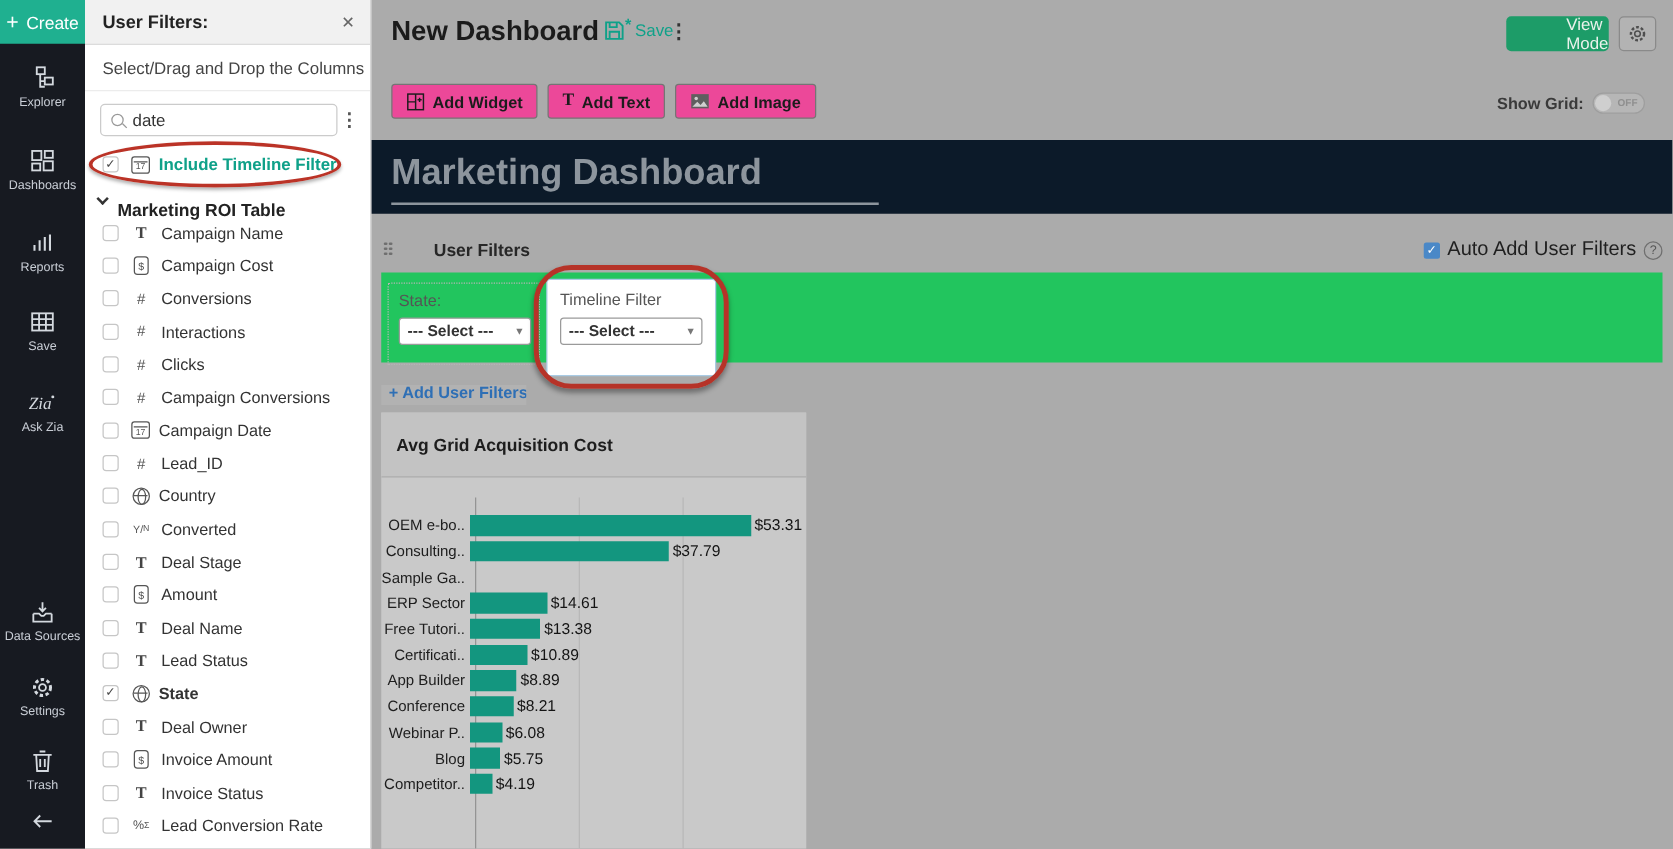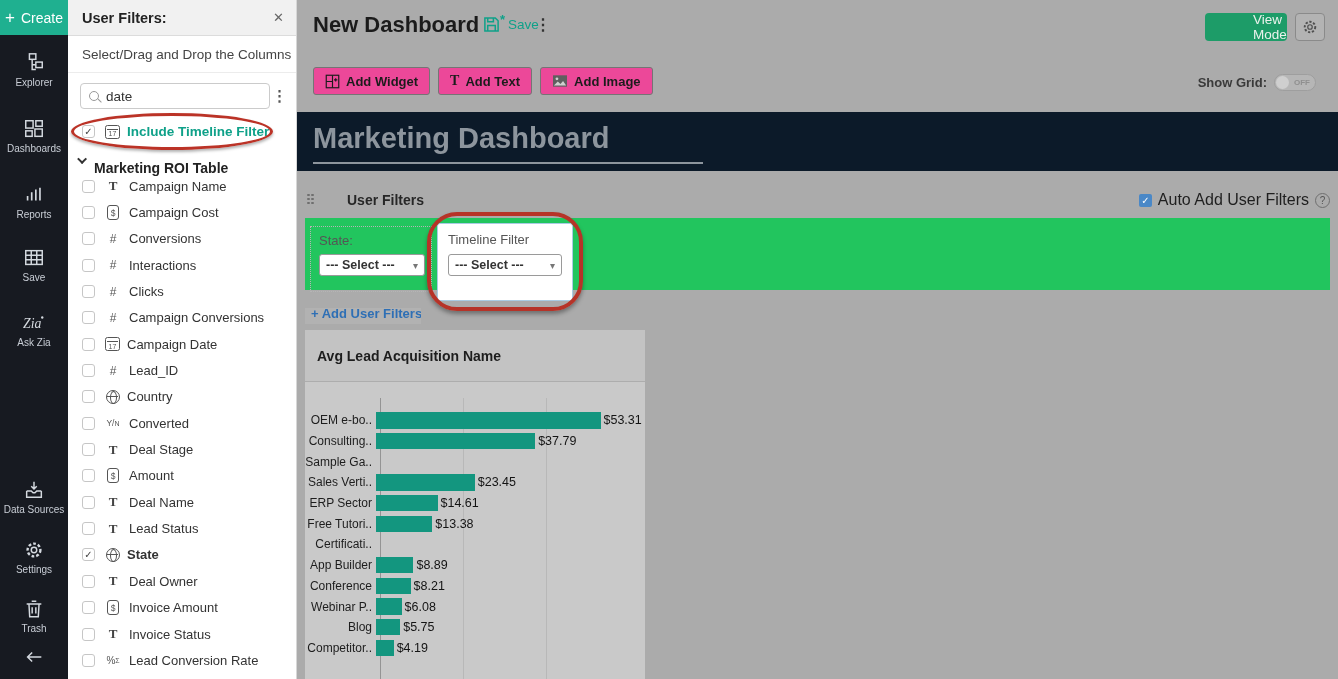--- a/index.html
+++ b/index.html
@@ -395,21 +395,21 @@
       </div>
       <span class="redbox"></span>
     </div>
 
     <div class="addtab">
       <span class="addlink">+ Add User Filters</span>
     </div>
 
     <div class="chart">
       <div class="chead">
-        <span class="cttl">Avg Lead Acquisition Name</span>
+        <span class="cttl">Avg Grid Acquisition Cost</span>
       </div>
       <div class="cgrid" id="chart-grid">
         <span class="axis"></span>
       <span class="gl" style="left: 31.5457%;"></span>
           <span class="gl" style="left: 63.0915%;"></span>
         </div>
       <div class="crows" id="chart-rows">
           <div class="brow">
             <span class="ccat">OEM e-bo..</span>
             <span class="cplot">
@@ -421,42 +421,39 @@
             <span class="ccat">Consulting..</span>
             <span class="cplot">
               <span class="cbar" style="width: 59.6057%; background: rgb(19, 150, 127);"></span>
               <span class="cval">$37.79</span>
             </span>
           </div>
           <div class="brow">
             <span class="ccat">Sample Ga..</span>
           </div>
           <div class="brow">
-            <span class="ccat">Sales Verti..</span>
-            <span class="cplot">
-              <span class="cbar" style="width: 36.9874%; background: rgb(19, 150, 127);"></span>
-              <span class="cval">$23.45</span>
-            </span>
-          </div>
-          <div class="brow">
             <span class="ccat">ERP Sector</span>
             <span class="cplot">
               <span class="cbar" style="width: 23.0442%; background: rgb(19, 150, 127);"></span>
               <span class="cval">$14.61</span>
             </span>
           </div>
           <div class="brow">
             <span class="ccat">Free Tutori..</span>
             <span class="cplot">
               <span class="cbar" style="width: 21.1041%; background: rgb(19, 150, 127);"></span>
               <span class="cval">$13.38</span>
             </span>
           </div>
           <div class="brow">
             <span class="ccat">Certificati..</span>
+            <span class="cplot">
+              <span class="cbar" style="width: 17.1767%; background: rgb(19, 150, 127);"></span>
+              <span class="cval">$10.89</span>
+            </span>
           </div>
           <div class="brow">
             <span class="ccat">App Builder</span>
             <span class="cplot">
               <span class="cbar" style="width: 14.0221%; background: rgb(19, 150, 127);"></span>
               <span class="cval">$8.89</span>
             </span>
           </div>
           <div class="brow">
             <span class="ccat">Conference</span>

